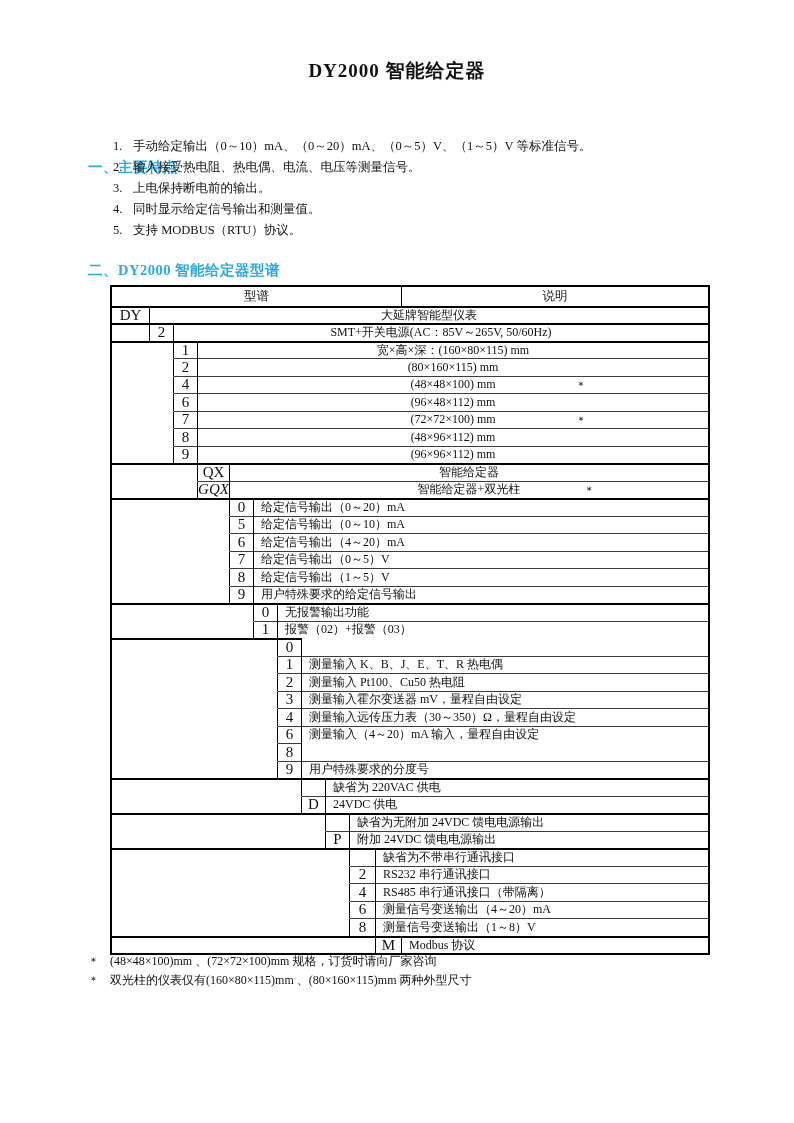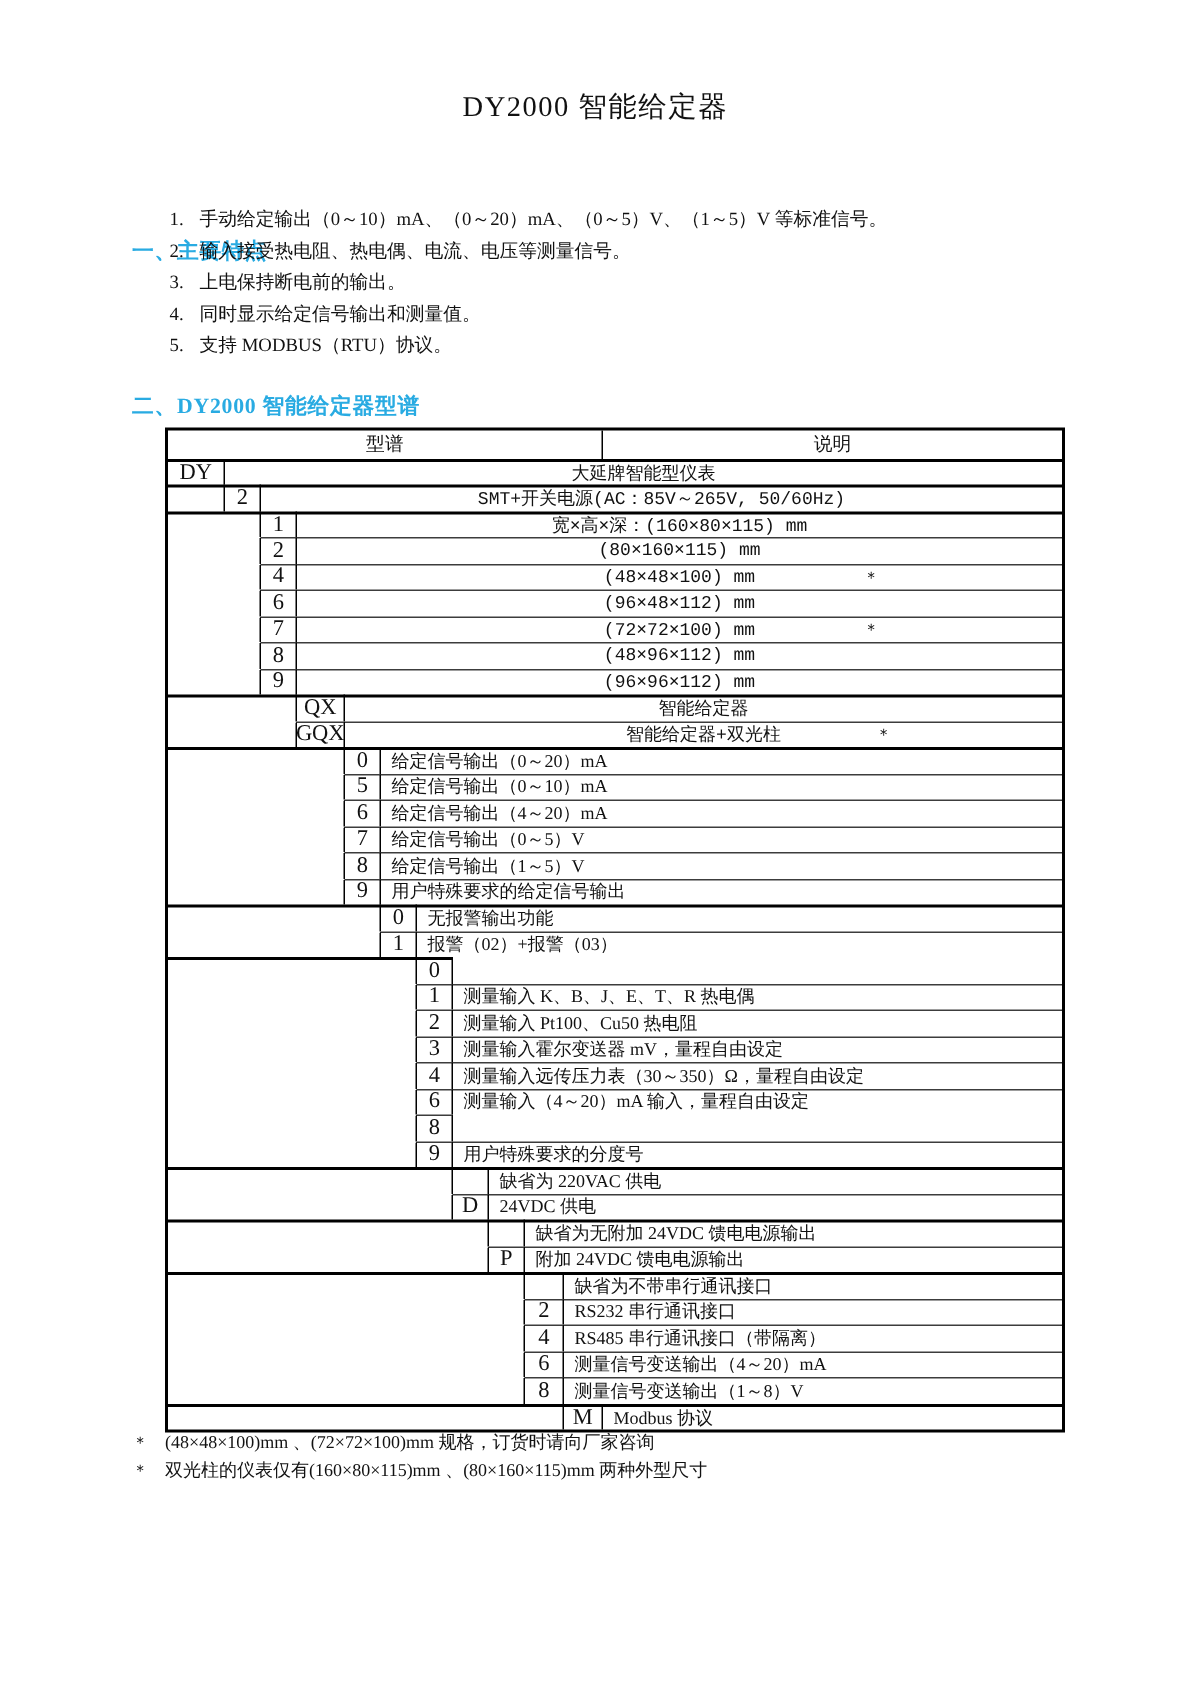--- a/index.html
+++ b/index.html
@@ -4,21 +4,21 @@
 <style>
   * { margin:0; padding:0; box-sizing:border-box; }
   html,body { background:#e8e8e8; }
   .page {
     position:relative; width:794px; height:1123px; background:#ffffff;
     margin:0 auto; overflow:hidden;
     font-family:"Liberation Serif","DejaVu Serif",serif; color:#111;
   }
   .doc-title {
     position:absolute; top:58px; left:0; right:0;
-    text-align:center; font-size:19px; font-weight:normal; letter-spacing:1px;
+    text-align:center; font-size:19px; font-weight:bold; letter-spacing:1px;
   }
   .sec-heading {
     position:absolute; left:88px; font-size:14.5px; font-weight:bold;
     letter-spacing:0.5px;
   }
   #sec1-heading { top:110px;margin-top:48px; }
   #sec2-heading { top:261px; }
   .features { position:absolute; left:113px; top:136px; }
   .feature-item { display:flex; height:21px; align-items:center; font-size:12.5px; }
   .fnum { width:20px; flex:0 0 20px; }
@@ -34,21 +34,21 @@
   }
   .trow.first > div { border-top:none; }
   .trow.gstart > div { border-top:2px solid #000; }
   .tfill { border-top-color:transparent !important; border-right:1.5px solid #000; flex:0 0 auto; }
   .trow.gstart .tfill { border-top-color:#000 !important; }
   .tcode {
     border-right:1.5px solid #000; justify-content:center;
     font-size:15px; flex:0 0 auto;
   }
   .tdesc { flex:1 1 auto; font-size:12px; position:relative; }
-  .tdesc.c { justify-content:center;font-family:Liberation Mono, monospace; }
+  .tdesc.c { justify-content:center; }
   .tdesc.l { padding-left:7px; }
   .thead-row { height:18.5px; }
   .thead-row > div { font-size:12.5px; justify-content:center; }
   .th1 { width:290px; flex:0 0 290px; border-right:1.5px solid #000; }
   .star-mark {
     position:absolute; left:74%; top:50%; transform:translateY(-50%);
     font-size:11px;
   }
   
   .footnotes { position:absolute; left:88px; top:952px; }
@@ -138,21 +138,21 @@
         <div class="tcode" style="width: 24px;">9</div>
         <div class="tdesc c">(96×96×112) mm</div>
       </div>
       <div class="trow gstart">
         <div class="tfill" style="width: 86px;"></div>
         <div class="tcode" style="width: 32px;">QX</div>
         <div class="tdesc c">智能给定器</div>
       </div>
       <div class="trow">
         <div class="tfill" style="width: 86px;"></div>
-        <div class="tcode" style="width: 32px;">GQX</div>
+        <div class="tcode" style="width: 32px; font-style: italic;">GQX</div>
         <div class="tdesc c">智能给定器+双光柱<div class="star-mark">＊</div></div>
       </div>
       <div class="trow gstart">
         <div class="tfill" style="width: 118px;"></div>
         <div class="tcode" style="width: 24px;">0</div>
         <div class="tdesc l">给定信号输出（0～20）mA</div>
       </div>
       <div class="trow">
         <div class="tfill" style="width: 118px;"></div>
         <div class="tcode" style="width: 24px;">5</div>

